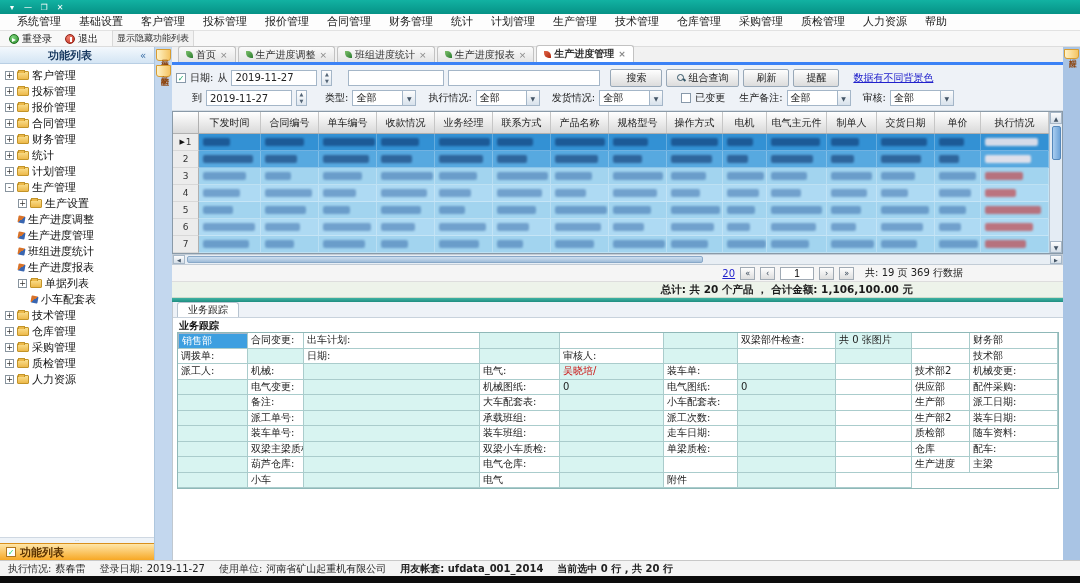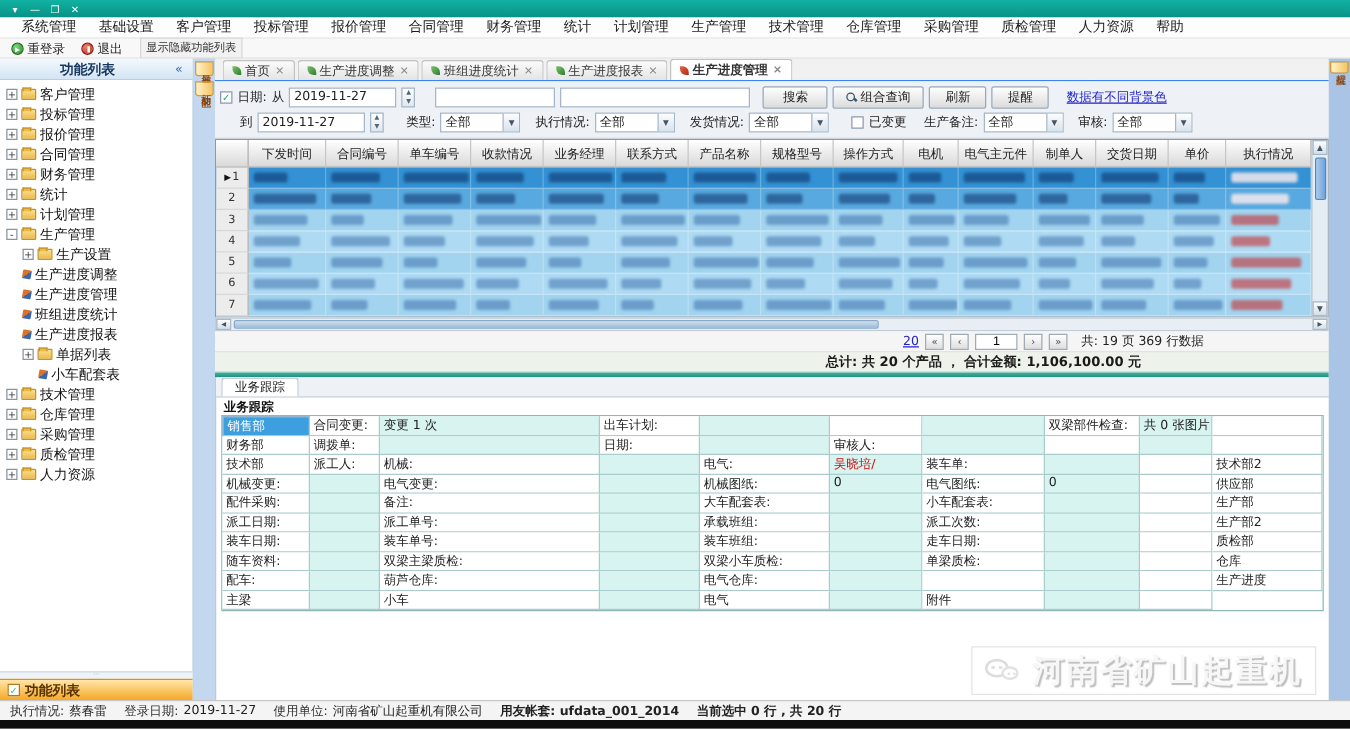--- a/index.html
+++ b/index.html
@@ -47,21 +47,21 @@
 
   
   .dock { width:17px; flex:0 0 auto; background:#c3d7ee; display:flex; flex-direction:column; align-items:center; padding-top:2px; gap:4px; }
   .vtab { writing-mode:vertical-rl; text-orientation:upright; font-size:8px; letter-spacing:1px; color:#8a3c00; background:linear-gradient(90deg,#fff3c8,#f5c463); border:1px solid #d89c30; border-radius:0 0 3px 3px; padding:3px 1px; }
   .dock-right { background:#a9c4e4; }
 
   
   .content { flex:1; min-width:0; display:flex; flex-direction:column; background:#f0f0f0; }
 
   
-  .tabbar { height:18px; flex:0 0 auto; background:#f1f1f1; border-bottom:1px solid #3b82f6; display:flex; align-items:flex-end; padding-left:6px; gap:2px; }
+  .tabbar { height:18px; flex:0 0 auto; background:#f1f1f1; border-bottom:3px solid #3b82f6; display:flex; align-items:flex-end; padding-left:6px; gap:2px; }
   .dtab { height:16px; display:flex; align-items:center; gap:3px; padding:0 7px; background:linear-gradient(#fbfbfb,#e4e4e4); border:1px solid #c2c2c2; border-bottom:none; border-radius:3px 3px 0 0; font-size:10px; color:#333; }
   .dtab.active { background:#fff; height:17px; font-weight:bold; }
   .tab-leaf { width:7px; height:7px; background:linear-gradient(135deg,#7cc06a,#2e7d32); border-radius:0 70% 0 70%; }
   .dtab.active .tab-leaf { background:linear-gradient(135deg,#e06548,#b02a10); }
   .tab-close { color:#888; font-size:9px; margin-left:1px; }
 
   
   .filter { height:46px; flex:0 0 auto; background:#eef2f7; border-bottom:1px solid #d5dde5; padding:2px 4px; display:flex; flex-direction:column; justify-content:space-around; }
   .frow { display:flex; align-items:center; gap:4px; font-size:10px; color:#222; }
   .chk { width:10px; height:10px; border:1px solid #8899aa; background:#fff; font-size:8px; line-height:9px; text-align:center; color:#1a6; flex:0 0 auto; }
@@ -805,21 +805,20 @@
       <div class="divider"></div>
 
       <div class="track">
         <div class="track-tabs">
           <span class="gt">业务跟踪</span>
         </div>
         <div class="track-caption">业务跟踪</div>
         <div class="ttable" id="ttable">
             <div class="tc dept sel">销售部</div>
             <div class="tc l">合同变更:</div>
-            <div class="tc v">变更 1 次</div>
             <div class="tc l">出车计划:</div>
             <div class="tc v"></div>
             <div class="tc l"></div>
             <div class="tc v"></div>
             <div class="tc l">双梁部件检查:</div>
             <div class="tc v">共 0 张图片</div>
             <div class="tc"></div>
             <div class="tc dept">财务部</div>
             <div class="tc l">调拨单:</div>
             <div class="tc v"></div>
@@ -903,29 +902,20 @@
             <div class="tc l">主梁</div>
             <div class="tc v"></div>
             <div class="tc l">小车</div>
             <div class="tc v"></div>
             <div class="tc l">电气</div>
             <div class="tc v"></div>
             <div class="tc l">附件</div>
             <div class="tc v"></div>
             <div class="tc"></div>
           </div>
-        <div class="track-bottom">
-          <div class="watermark">
-            <span class="wm-logo">
-                <i class="wm-b1"></i>
-                <i class="wm-b2"></i>
-              </span>
-            <span class="wm-text">河南省矿山起重机</span>
-          </div>
-        </div>
       </div>
     </div>
 
     <div class="dock dock-right">
       <span class="vtab">提醒</span>
     </div>
   </div>
 
   <div class="statusbar">
     <span class="st-label">执行情况:</span>

